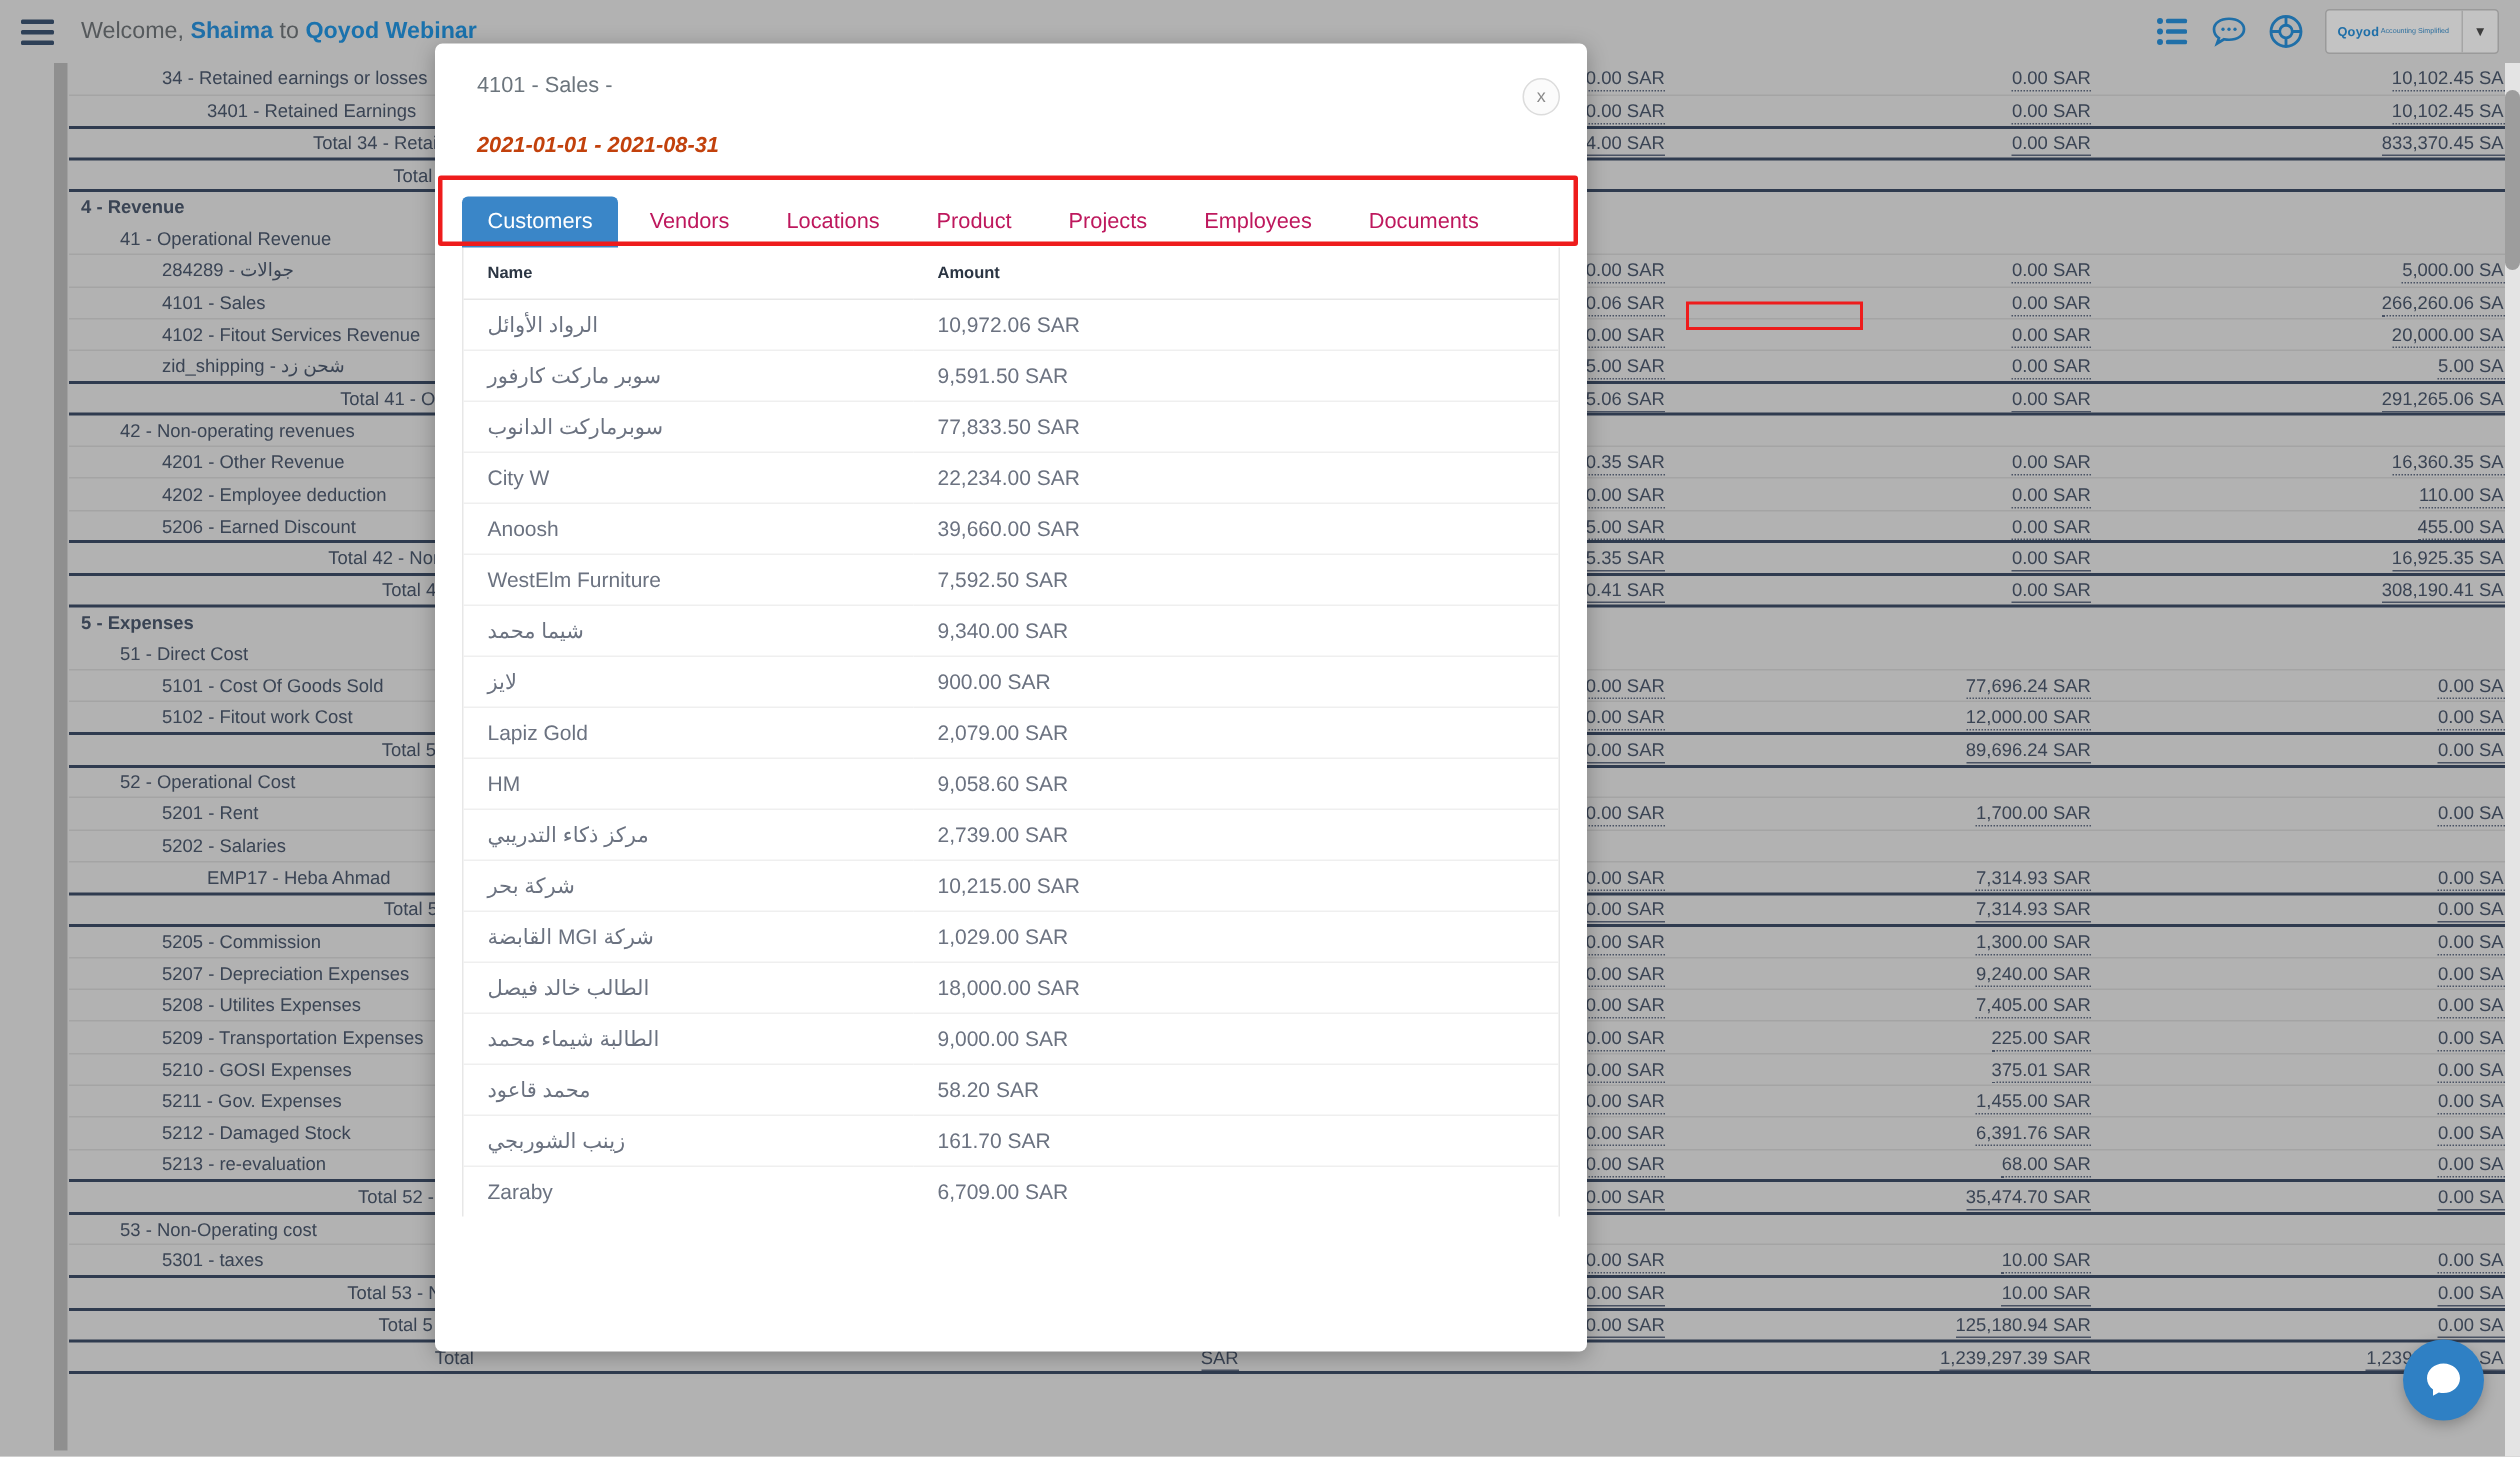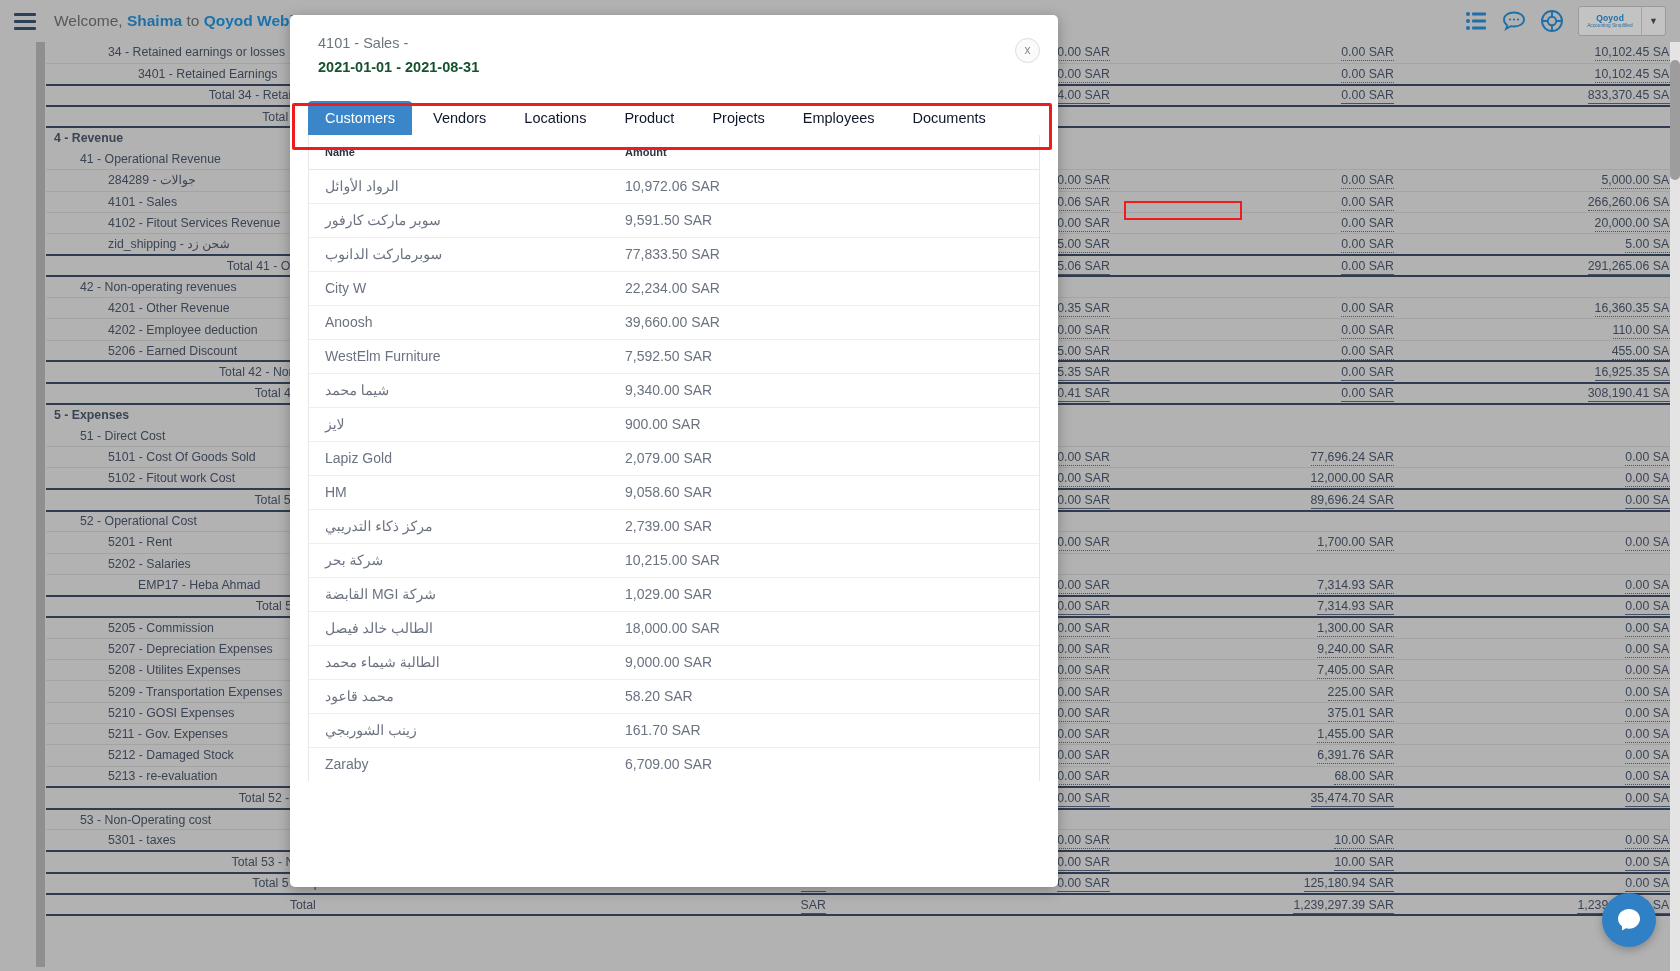--- a/index.html
+++ b/index.html
@@ -18,21 +18,21 @@
     z-index: 5;
   }
   .hamburger { margin-left: 14px; width: 22px; height: 17px; display: flex; flex-direction: column; justify-content: space-between; cursor: pointer; }
   .hamburger span { display: block; height: 3px; background: #2e4057; border-radius: 1px; }
   .welcome { margin-left: 18px; font-size: 15.5px; color: #55595c; white-space: nowrap; }
   .welcome b { color: #1f6fa8; font-weight: bold; }
   .welcome .brand { color: #1a72ad; font-weight: bold; }
   .topright { margin-left: auto; display: flex; align-items: center; gap: 14px; padding-right: 14px; }
   .ticon { width: 24px; height: 24px; color: #1f6fa8; cursor: pointer; display: flex; align-items: center; justify-content: center; }
   .logobox { display: flex; align-items: stretch; border: 1px solid #9a9a9a; background: #c3c3c3; border-radius: 3px; height: 30px; }
-  .logoimg { display: flex; flex-direction: column; align-items: center; justify-content: center; padding: 2px 7px; line-height: 1; }
+  .logoimg { display: flex; flex-direction: row; align-items: center; justify-content: center; padding: 2px 7px; line-height: 1; }
   .logoimg .l1 { font-size: 8.5px; font-weight: bold; color: #1f6fa8; letter-spacing: .2px; }
   .logoimg .l2 { font-size: 5px; color: #2d6f9e; transform: scale(.95); }
   .logocaret { width: 24px; border-left: 1px solid #a5a5a5; display: flex; align-items: center; justify-content: center; font-size: 9px; color: #3d3d3d; cursor: pointer; }
 
   
   #backdrop {
     position: absolute; top: 42px; left: 0; width: 1680px; height: 929px;
     background: #b2b2b2;
     overflow: hidden;
   }
@@ -58,39 +58,39 @@
   .undsolid { border-bottom: 1px solid #4a5364; padding-bottom: 1px; }
 
   
   #hl-amount {
     position: absolute; left: 1124px; top: 201px; width: 118px; height: 19px;
     border: 2px solid #ee1c1c; z-index: 6; pointer-events: none;
   }
 
   
   #modal {
-    position: absolute; left: 290px; top: 15px; width: 768px; height: 872px;
+    position: absolute; left: 290px; top: 29px; width: 768px; height: 872px;
     background: #ffffff; border-radius: 5px;
     box-shadow: 0 3px 14px rgba(0,0,0,.28);
     z-index: 20; overflow: hidden;
   }
   #modal-head { padding: 18px 26px 8px 28px; position: relative; }
   .m-acct { font-size: 14.5px; color: #6c757d; line-height: 1.5; }
-  .m-dates { font-size: 14.5px; color: #14532d; font-weight: bold; line-height: 1.5; margin-top: 2px; }
+  .m-dates { font-size: 14.5px; color: #c2410c; font-weight: bold; line-height: 1.5; margin-top: 18px; font-style: italic; }
   #close-btn {
     position: absolute; right: 18px; top: 23px; width: 25px; height: 25px;
     border-radius: 50%; border: 1px solid #dcdcdc; background: #fbfbfb;
     color: #8a8a8a; font-size: 12px; line-height: 23px; text-align: center; cursor: pointer;
   }
   #tabs {
     display: flex; align-items: flex-end; gap: 4px;
     padding: 0 18px; margin-top: 14px;
   }
   .tab {
-    padding: 9px 17px; font-size: 14.5px; color: #0f172a; cursor: pointer;
+    padding: 9px 17px; font-size: 14.5px; color: #be185d; cursor: pointer;
     border-radius: 4px 4px 0 0; white-space: nowrap;
   }
   .tab.active { background: #3a86c8; color: #ffffff; }
   #hl-tabs {
     position: absolute; left: 2px; top: 88px; width: 760px; height: 47px;
     border: 3px solid #ee1c1c; z-index: 22; pointer-events: none; border-radius: 2px;
   }
   #tablewrap { margin: 0 18px; border-left: 1px solid #e7e7e7; border-right: 1px solid #e7e7e7; }
   table.cust { width: 100%; border-collapse: collapse; table-layout: fixed; }
   table.cust th {

